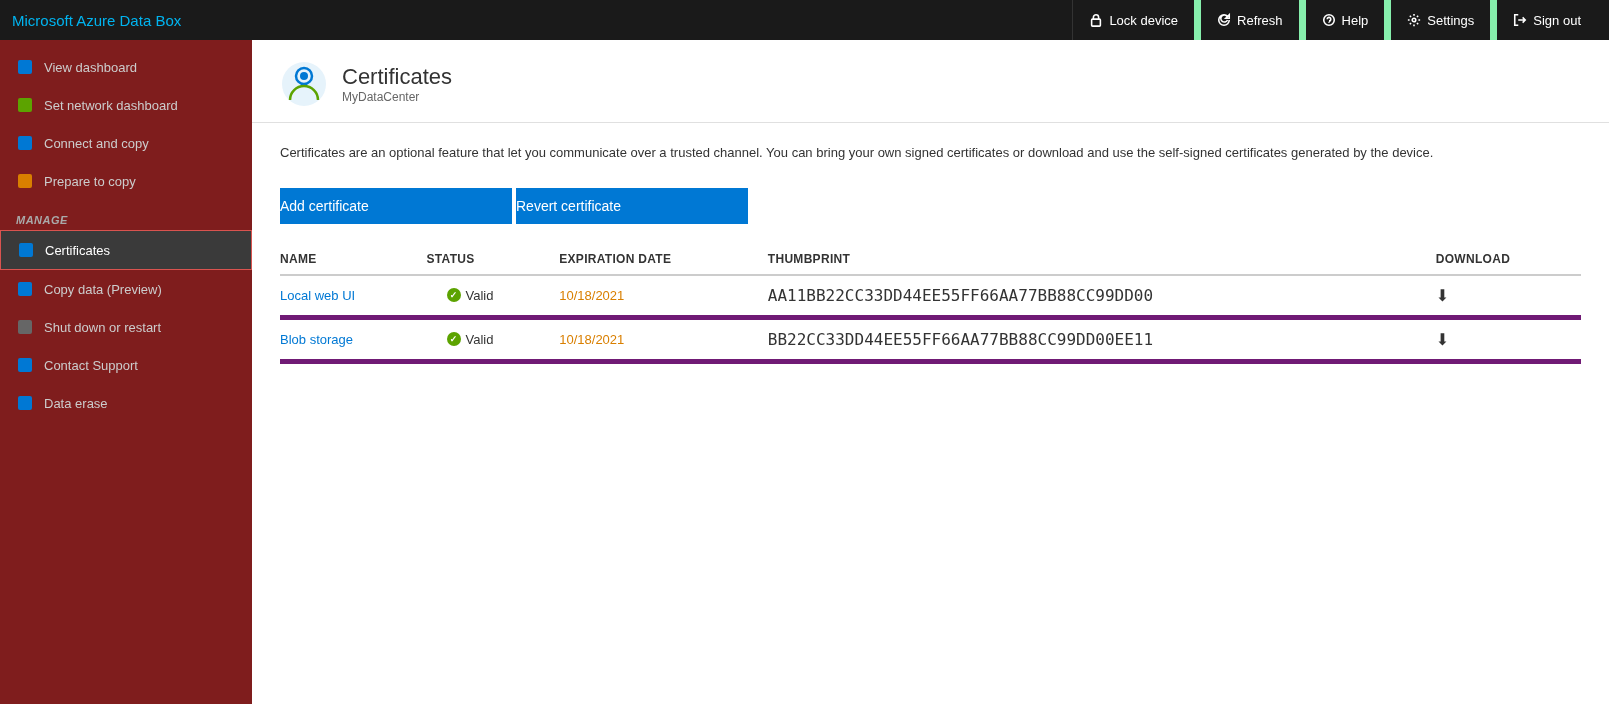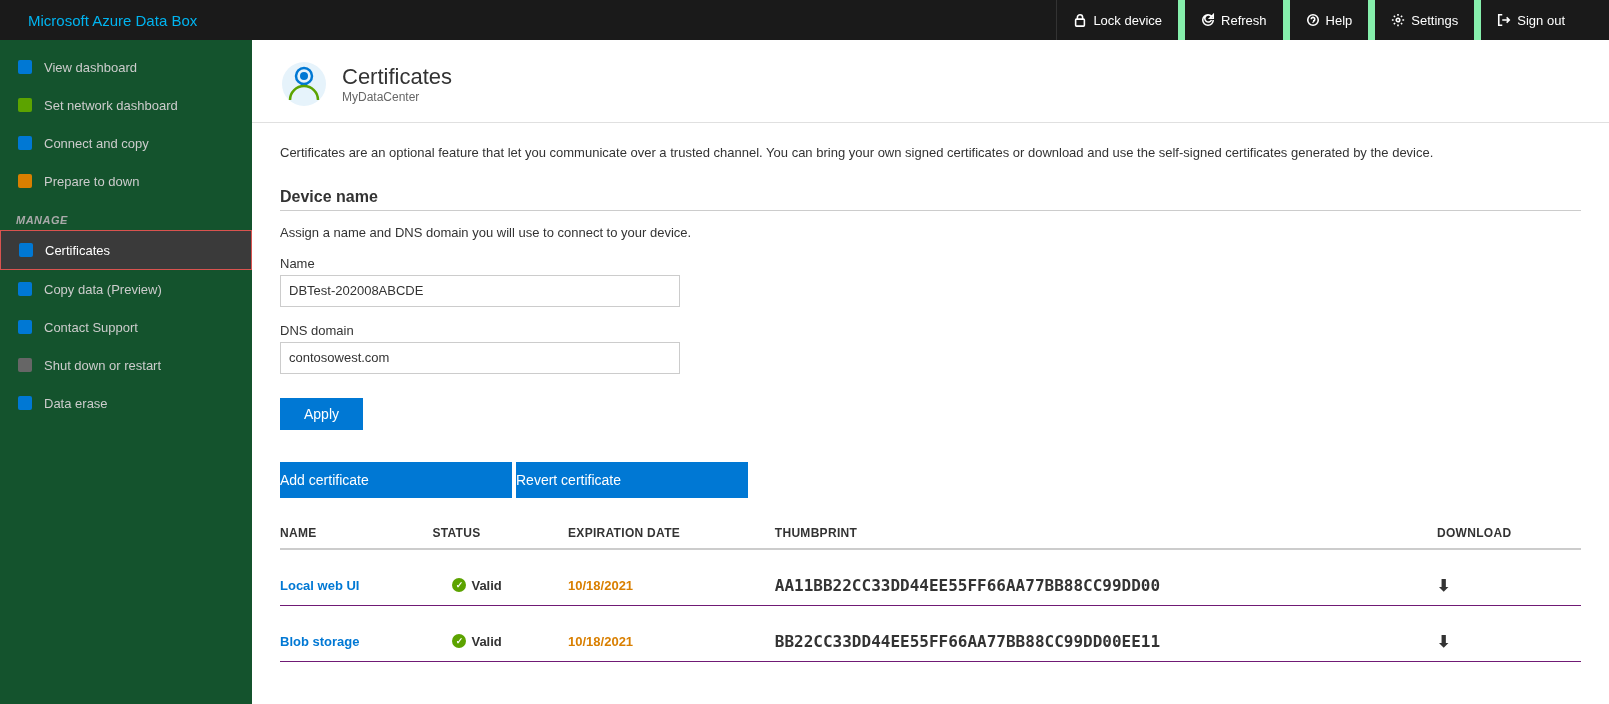--- a/index.html
+++ b/index.html
@@ -5,21 +5,21 @@
     * { box-sizing: border-box; margin: 0; padding: 0; }
     body { font-family: 'Segoe UI', Arial, sans-serif; font-size: 13px; background: #f2f2f2; display: flex; flex-direction: column; height: 100vh; overflow: hidden; }
 
     
     .topbar {
       background: #1a1a1a;
       color: #fff;
       display: flex;
       align-items: center;
       height: 40px;
-      padding: 0 28px;
+      padding: 0 12px;
       flex-shrink: 0;
     }
     .topbar-title {
       color: #00b4f0;
       font-size: 15px;
       font-weight: 400;
       flex: 1;
     }
     .topbar-actions {
       display: flex;
@@ -44,21 +44,21 @@
     
     .main-layout {
       display: flex;
       flex: 1;
       overflow: hidden;
     }
 
     
     .sidebar {
       width: 252px;
-      background: #14532d;
+      background: #7f1d1d;
       color: #ccc;
       flex-shrink: 0;
       overflow-y: auto;
       padding-top: 8px;
     }
     .sidebar-item {
       display: flex;
       align-items: center;
       gap: 10px;
       padding: 10px 16px;
@@ -195,26 +195,25 @@
       text-align: left;
       font-size: 12px;
       font-weight: 700;
       color: #333;
       padding: 8px 12px 8px 0;
       border-bottom: 2px solid #ccc;
       text-transform: uppercase;
       letter-spacing: 0.3px;
     }
     .cert-table td {
-      padding: 26px 12px 10px 0;
-      font-size: 13px;
-      color: #333;
-      border-bottom: 1px solid #701a75;
+      padding: 10px 12px 10px 0;
+      font-size: 13px;
+      color: #333;
+      border-bottom: 5px solid #701a75;
       vertical-align: middle;
-      font-weight: bold;
     }
     .cert-table td a {
       color: #0078d4;
       text-decoration: none;
     }
     .status-valid {
       display: flex;
       align-items: center;
       gap: 5px;
       color: #333;
@@ -307,48 +306,48 @@
     <div class="sidebar-item">
       <div class="sidebar-icon">
         <span class="sq" style="background:#0078d4;"></span>
       </div>
       <span>Connect and copy</span>
     </div>
     <div class="sidebar-item">
       <div class="sidebar-icon">
         <span class="sq" style="background:#d97f00;"></span>
       </div>
-      <span>Prepare to down</span>
+      <span>Prepare to copy</span>
     </div>
 
     <div class="sidebar-section-label">MANAGE</div>
 
     <div class="sidebar-item active">
       <div class="sidebar-icon">
         <span class="sq" style="background:#0078d4;"></span>
       </div>
       <span>Certificates</span>
     </div>
     <div class="sidebar-item">
       <div class="sidebar-icon">
         <span class="sq" style="background:#0078d4;"></span>
       </div>
       <span>Copy data (Preview)</span>
     </div>
     <div class="sidebar-item">
       <div class="sidebar-icon">
+        <span class="sq" style="background:#666;"></span>
+      </div>
+      <span>Shut down or restart</span>
+    </div>
+    <div class="sidebar-item">
+      <div class="sidebar-icon">
         <span class="sq" style="background:#0078d4;"></span>
       </div>
       <span>Contact Support</span>
-    </div>
-    <div class="sidebar-item">
-      <div class="sidebar-icon">
-        <span class="sq" style="background:#666;"></span>
-      </div>
-      <span>Shut down or restart</span>
     </div>
     <div class="sidebar-item">
       <div class="sidebar-icon">
         <span class="sq" style="background:#0078d4;"></span>
       </div>
       <span>Data erase</span>
     </div>
   </div>
 
   <div class="content">
@@ -365,37 +364,20 @@
       </div>
       <div class="page-title-group">
         <span class="page-title">Certificates</span>
         <span class="page-subtitle">MyDataCenter</span>
       </div>
     </div>
 
     <div class="content-body">
       <p class="description">Certificates are an optional feature that let you communicate over a trusted channel. You can bring your own signed certificates or download and use the self-signed certificates generated by the device.</p>
 
-      <div>
-        <div class="section-title">Device name</div>
-        <hr class="section-divider">
-        <p style="font-size:13px;color:#333;margin-bottom:16px;">Assign a name and DNS domain you will use to connect to your device.</p>
-
-        <div class="field-group">
-          <div class="field-label">Name</div>
-          <input class="field-input" type="text" value="DBTest-202008ABCDE" style="">
-        </div>
-
-        <div class="field-group">
-          <div class="field-label">DNS domain</div>
-          <input class="field-input" type="text" value="contosowest.com" style="">
-        </div>
-
-        <button class="apply-btn">Apply</button>
-      </div>
 
       <div>
         <div class="cert-actions">
           <button class="cert-btn">Add certificate</button>
           <button class="cert-btn">Revert certificate</button>
         </div>
 
         <table class="cert-table">
           <thead>
             <tr>

